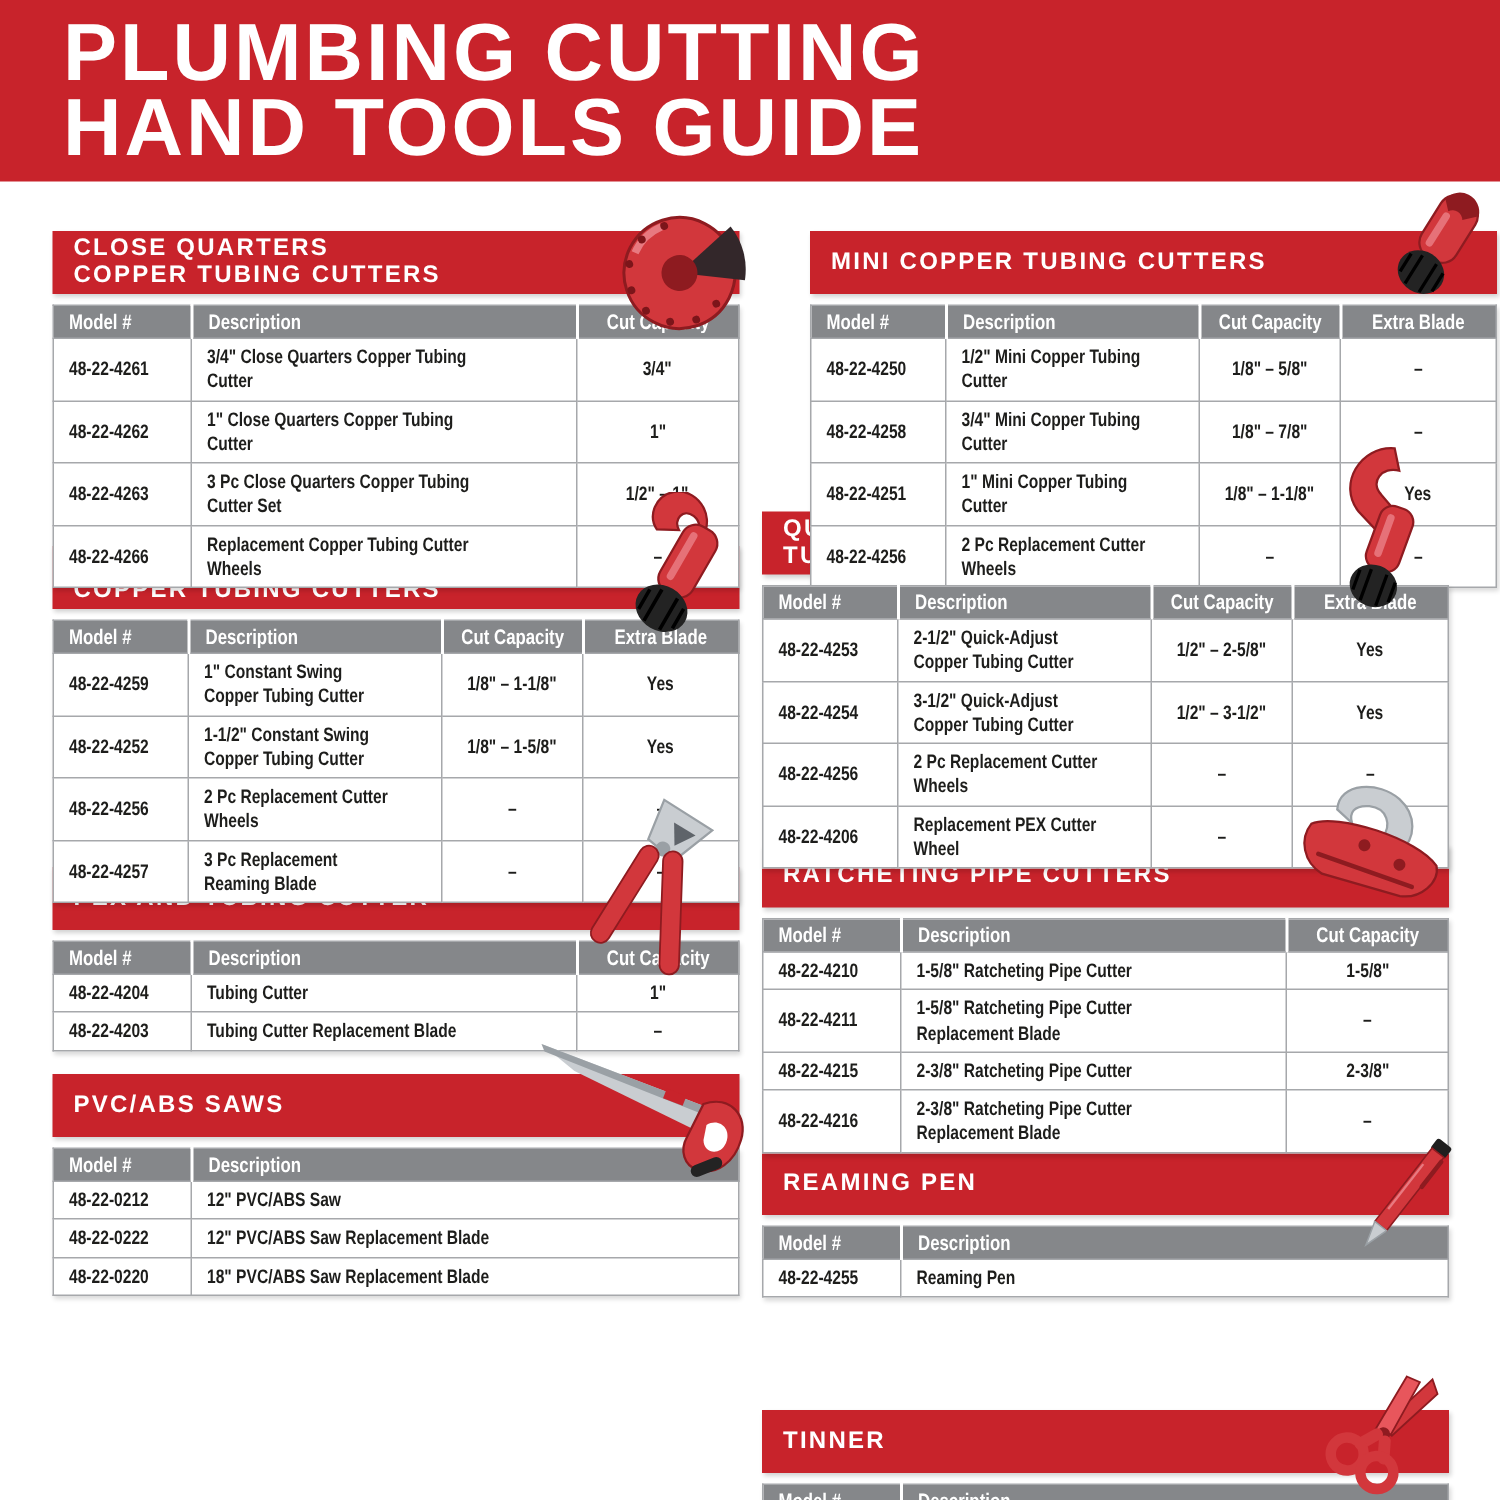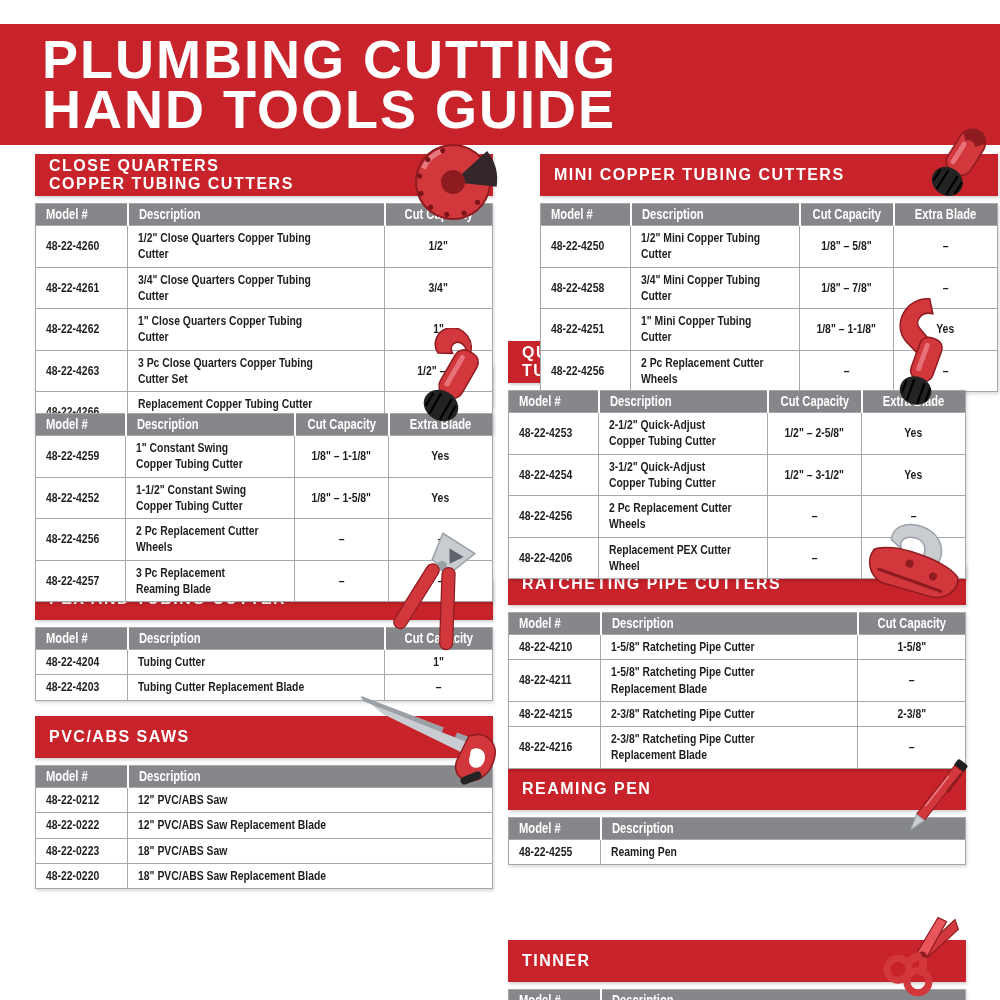--- a/index.html
+++ b/index.html
@@ -13,21 +13,20 @@
   *{box-sizing:border-box;}
   html,body{margin:0;padding:0;}
   body{
     width:1000px;height:1000px;position:relative;overflow:hidden;
     background:#fff;font-family:"Liberation Sans",sans-serif;
   }
   
   .banner{
     position:absolute;left:0;top:0;width:1000px;height:121px;
     background:var(--red);
-    margin-top:24px;
   }
   .banner h1{
     position:absolute;left:42px;top:11px;margin:0;color:#fff;
     font-size:54px;font-weight:bold;line-height:.92;letter-spacing:2px;
   }
   .banner h1 span{display:block;white-space:pre;}
   
   .card{position:absolute;width:458px;}
   .bar{
     position:relative;z-index:1;height:42px;background:var(--red);
@@ -104,25 +103,20 @@
   <table class="cols3">
       <thead>
         <tr>
           <th class="col-model"><span class="cx">Model #</span></th>
           <th class="col-desc"><span class="cx">Description</span></th>
           <th class="col-cut"><span class="cx">Cut Capacity</span></th>
         </tr>
       </thead>
       <tbody>
         <tr>
-          <td class="col-model"><span class="cx">48-22-4260</span></td>
-          <td class="col-desc"><span class="cx">1/2" Close Quarters Copper Tubing Cutter</span></td>
-          <td class="col-cut"><span class="cx">1/2"</span></td>
-        </tr>
-        <tr>
           <td class="col-model"><span class="cx">48-22-4261</span></td>
           <td class="col-desc"><span class="cx">3/4" Close Quarters Copper Tubing Cutter</span></td>
           <td class="col-cut"><span class="cx">3/4"</span></td>
         </tr>
         <tr>
           <td class="col-model"><span class="cx">48-22-4262</span></td>
           <td class="col-desc"><span class="cx">1" Close Quarters Copper Tubing Cutter</span></td>
           <td class="col-cut"><span class="cx">1"</span></td>
         </tr>
         <tr>
@@ -255,24 +249,20 @@
         </tr>
       </thead>
       <tbody>
         <tr>
           <td class="col-model"><span class="cx">48-22-0212</span></td>
           <td class="col-desc"><span class="cx">12" PVC/ABS Saw</span></td>
         </tr>
         <tr>
           <td class="col-model"><span class="cx">48-22-0222</span></td>
           <td class="col-desc"><span class="cx">12" PVC/ABS Saw Replacement Blade</span></td>
-        </tr>
-        <tr>
-          <td class="col-model"><span class="cx">48-22-0223</span></td>
-          <td class="col-desc"><span class="cx">18" PVC/ABS Saw</span></td>
         </tr>
         <tr>
           <td class="col-model"><span class="cx">48-22-0220</span></td>
           <td class="col-desc"><span class="cx">18" PVC/ABS Saw Replacement Blade</span></td>
         </tr>
       </tbody>
     </table>
 </section>
 
 <section class="card" style="left:508px;top:154px;margin-left:32px;">

